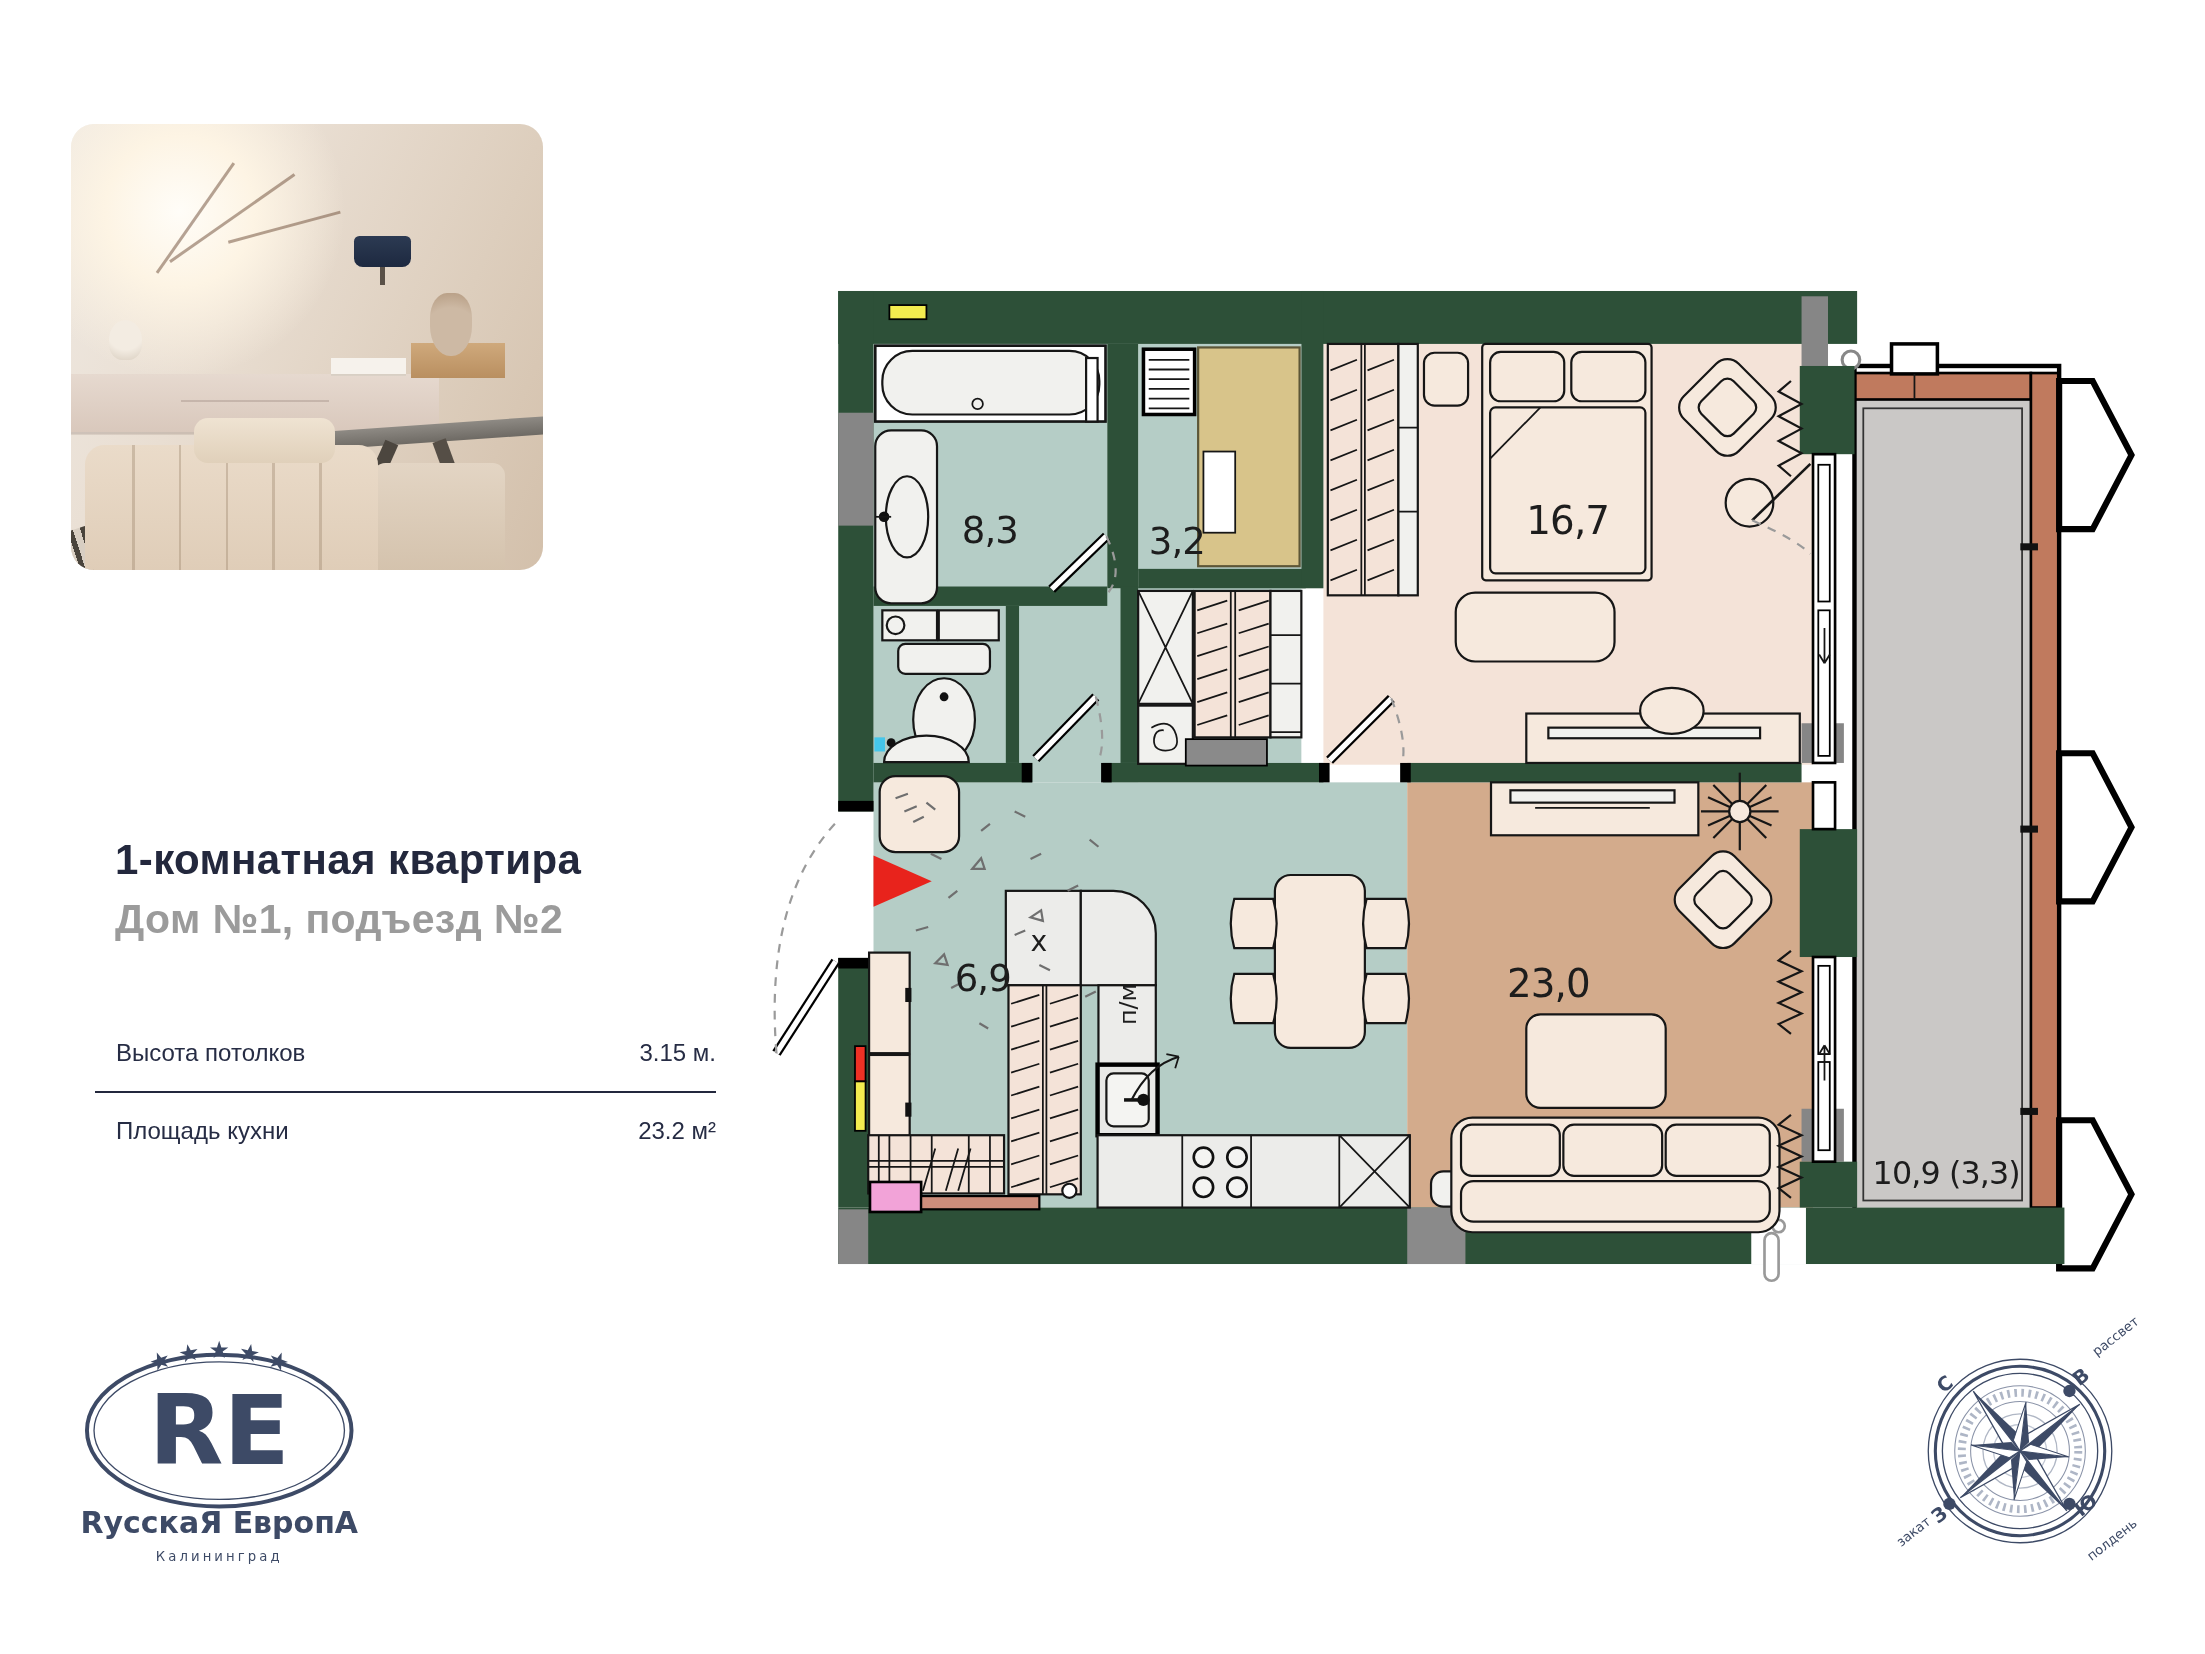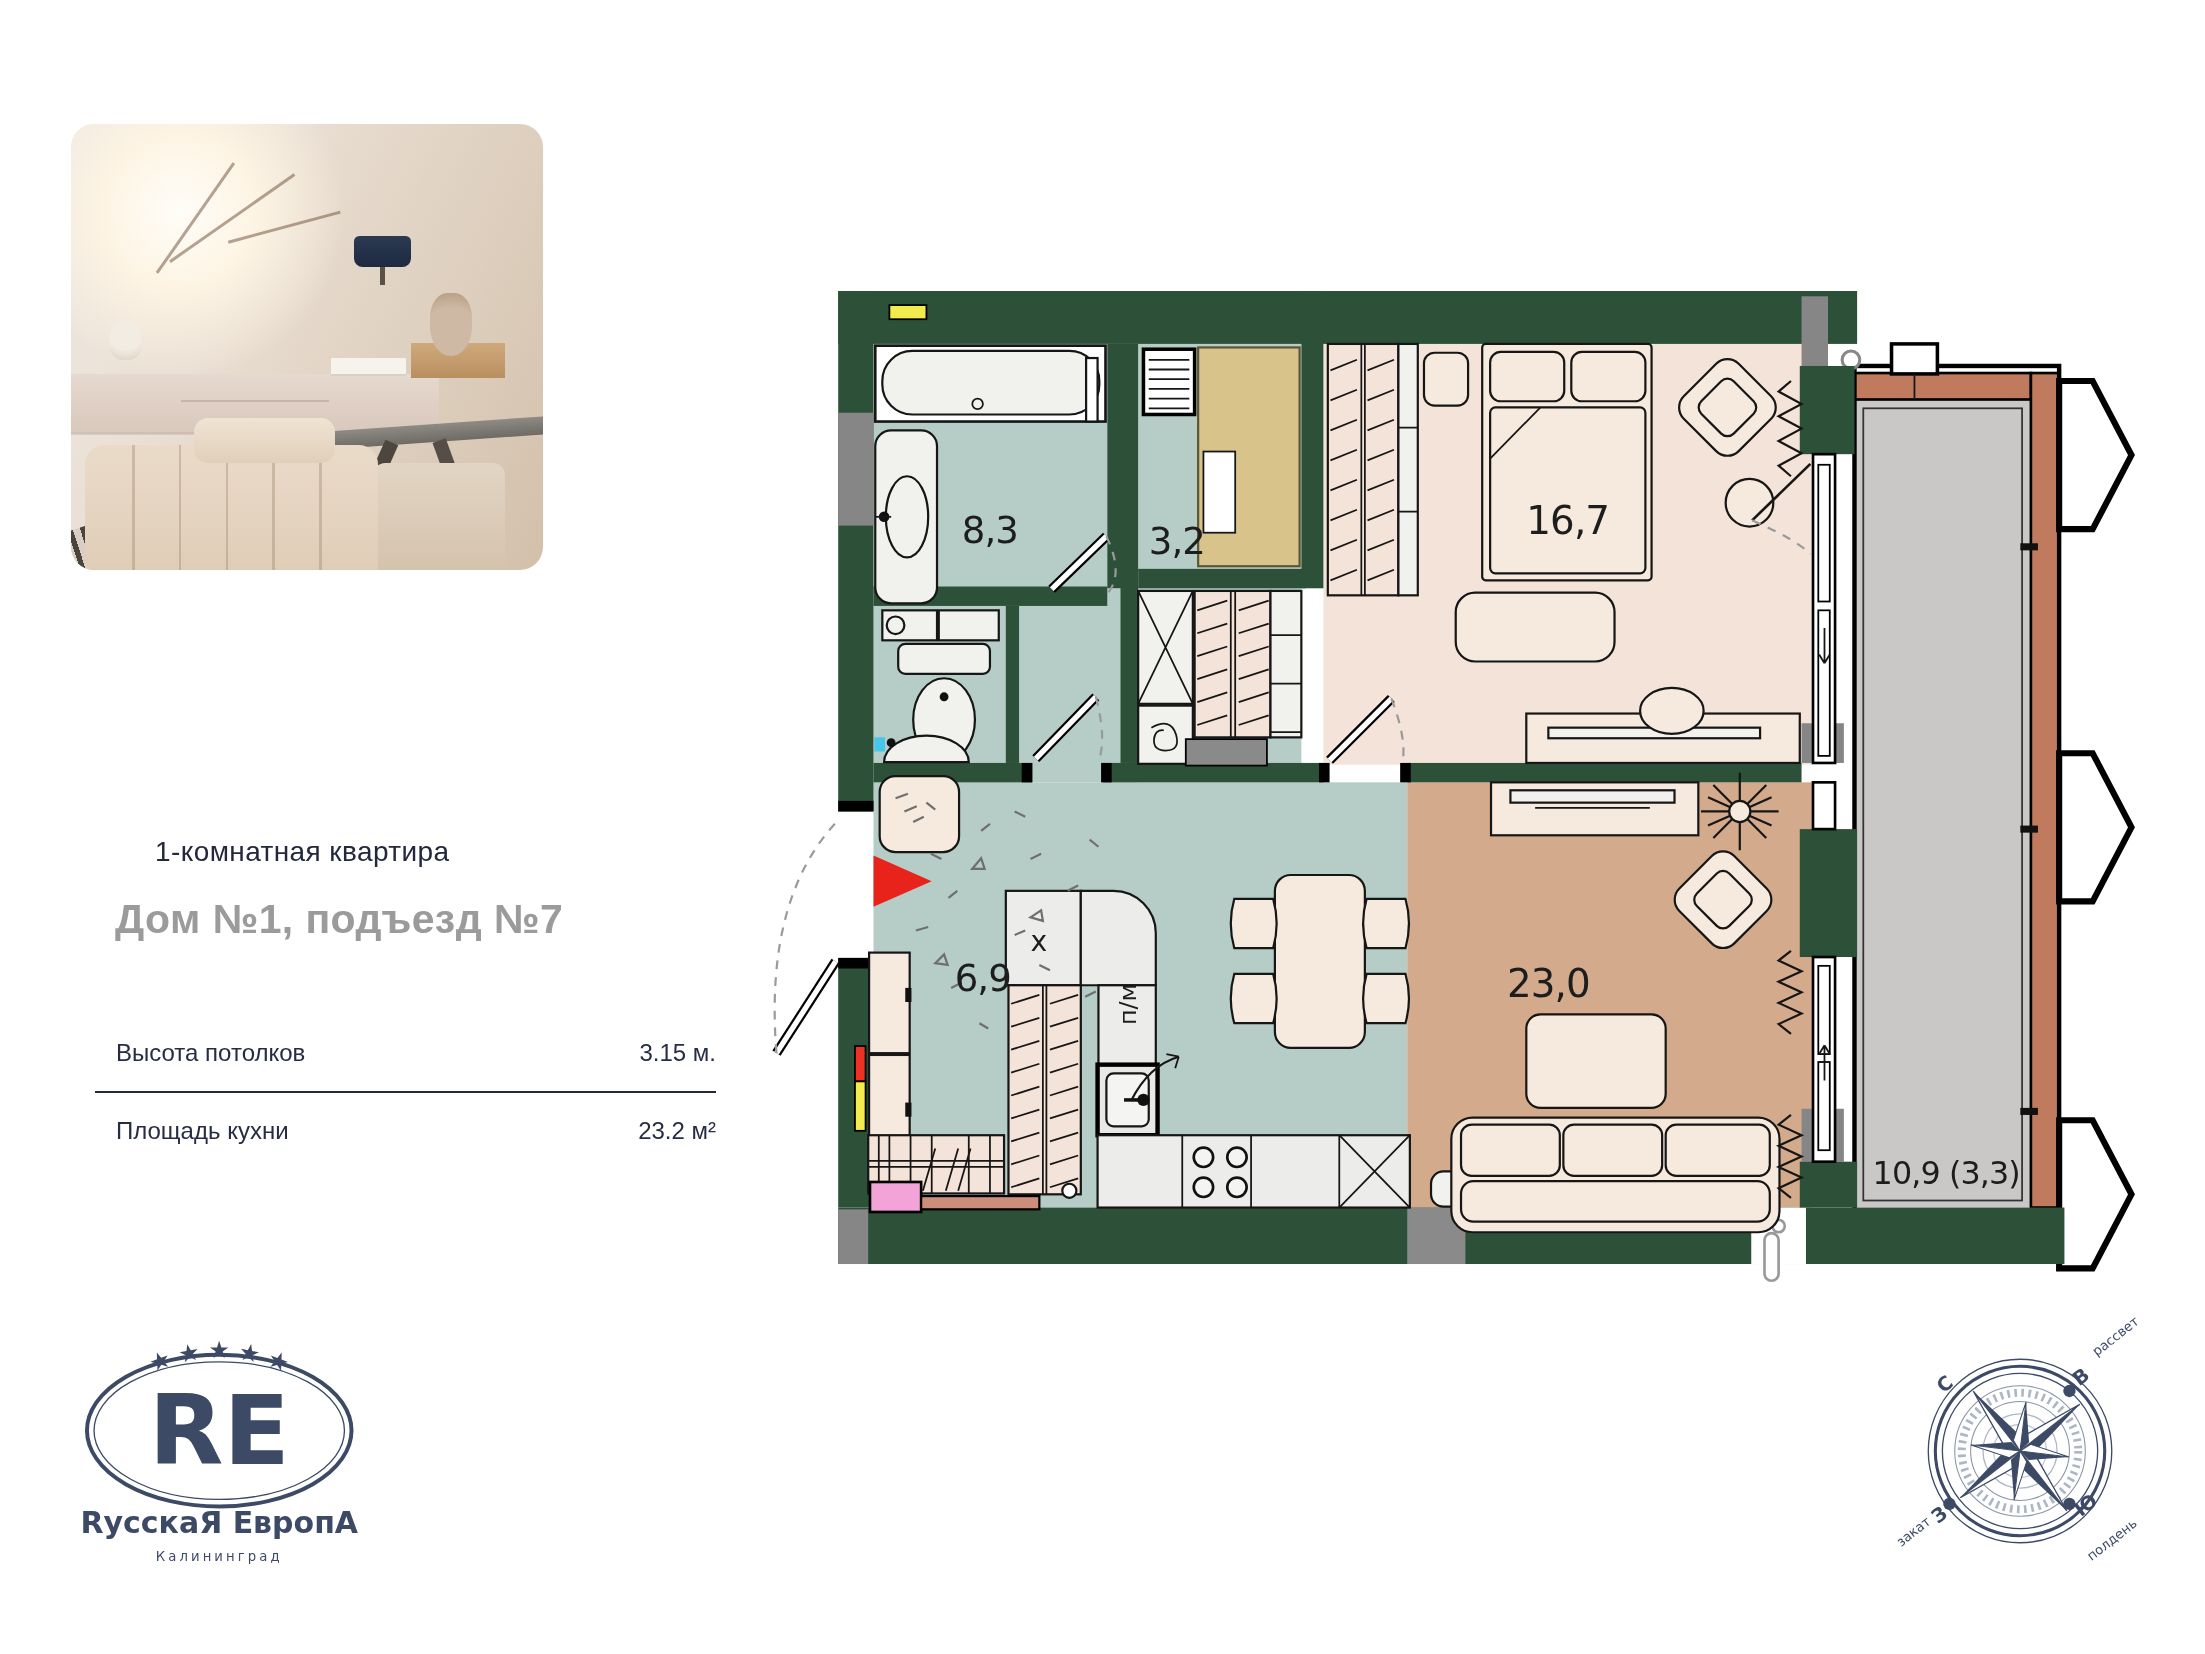--- a/index.html
+++ b/index.html
@@ -27,21 +27,21 @@
   .ph-leg2{position:absolute;left:82%;top:70%;width:3%;height:34%;background:#554e46;transform:rotate(-20deg);}
   .ph-armchair{position:absolute;left:64%;top:76%;width:28%;height:26%;background:linear-gradient(#e3d5c4,#d3c1ab);border-radius:12.4px;}
   .ph-rug{position:absolute;left:-4%;top:86%;width:40%;height:18%;transform:rotate(-18deg);
          background:repeating-linear-gradient(90deg,#4a443c 0 5.3px,#d8cec2 5.3px 12.4px);}
   .ph-sofa{position:absolute;left:3%;top:72%;width:62%;height:34%;border-radius:19.4px 19.4px 0 0;
          background:linear-gradient(#eadbc9,#ddcab4);}
   .ph-sofa i{position:absolute;top:0;width:2.6px;height:100%;background:rgba(150,125,100,.35);}
   .ph-pillow{position:absolute;left:26%;top:66%;width:30%;height:10%;background:linear-gradient(#efe3d2,#e0d0ba);border-radius:14px;}
 
   
-  #title{left:115px;top:836px;width:670px;color:#23283d;font-size:28px;font-weight:400;letter-spacing:0.4px;margin-left:40px;}
+  #title{left:115px;top:836px;width:670px;color:#23283d;font-size:42px;font-weight:700;letter-spacing:0.4px;}
   #subtitle{left:115px;top:896px;width:670px;color:#9b9b9b;font-size:41px;font-weight:800;letter-spacing:0.4px;}
   #specs{left:95px;top:1015px;width:621px;color:#262c44;}
   .spec-row{display:flex;justify-content:space-between;align-items:center;height:76px;font-size:24px;}
   .spec-row + .spec-row{border-top:2.6px solid #23283d;}
   .spec-label{font-weight:500;padding-left:21px;}
   .spec-value{font-weight:500;}
 
   
   svg text{font-family:"DejaVu Sans","Liberation Sans",sans-serif;}
   .wall{fill:#2d5038;}
@@ -85,21 +85,21 @@
     <i style="left:16%"></i>
       <i style="left:32%"></i>
       <i style="left:48%"></i>
       <i style="left:64%"></i>
       <i style="left:80%"></i>
   </div>
   <div class="ph-pillow"></div>
 </div>
 
 <div id="title" class="abs">1-комнатная квартира</div>
-<div id="subtitle" class="abs">Дом №1, подъезд №7</div>
+<div id="subtitle" class="abs">Дом №1, подъезд №2</div>
 
 <div id="specs" class="abs">
   <div class="spec-row">
     <span class="spec-label">Высота потолков</span>
     <span class="spec-value">3.15 м.</span>
   </div>
   <div class="spec-row">
     <span class="spec-label">Площадь кухни</span>
     <span class="spec-value">23.2 м²</span>
   </div>

